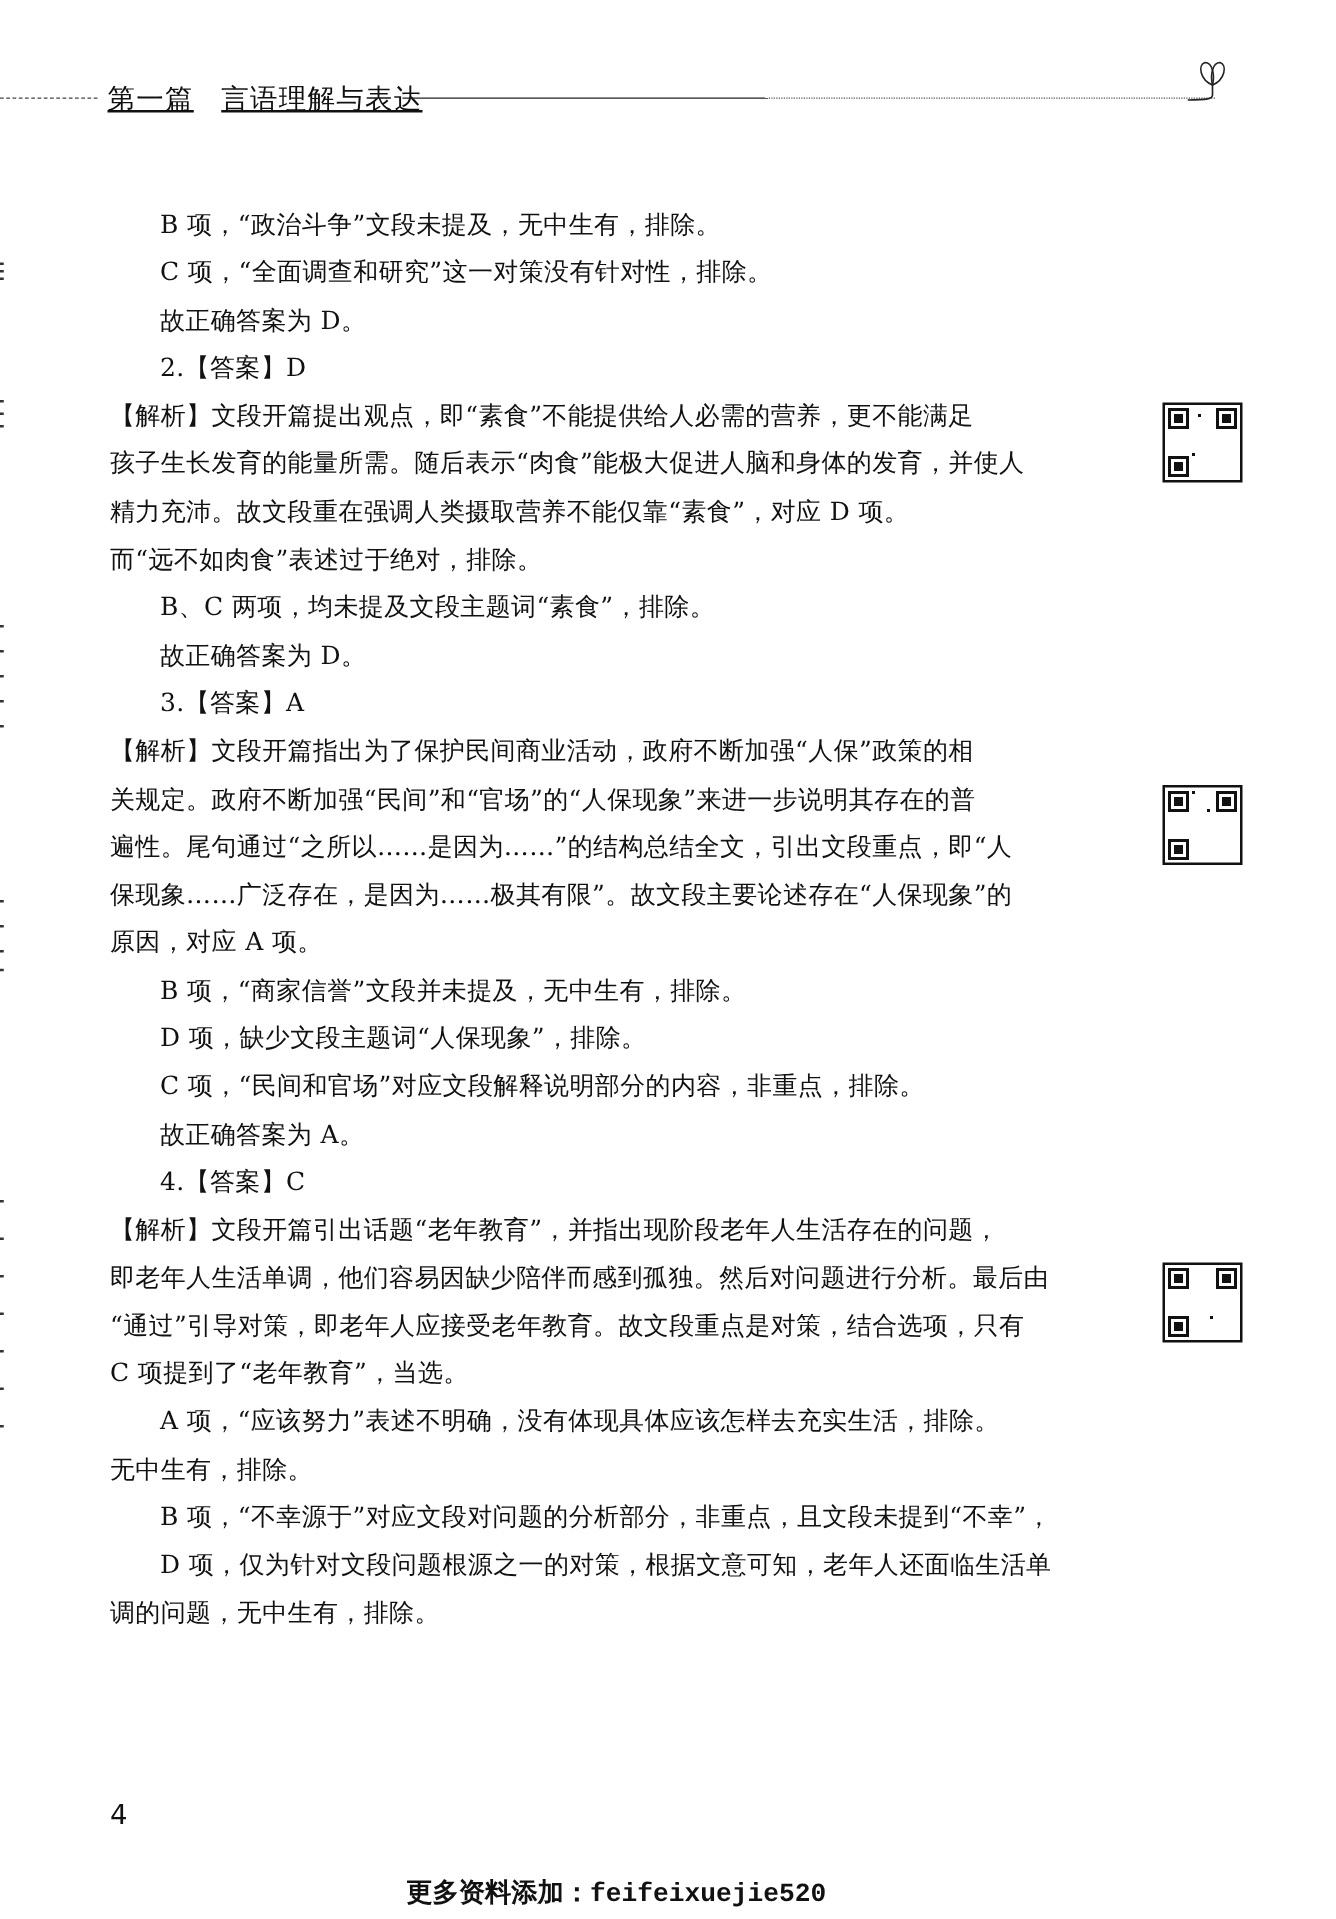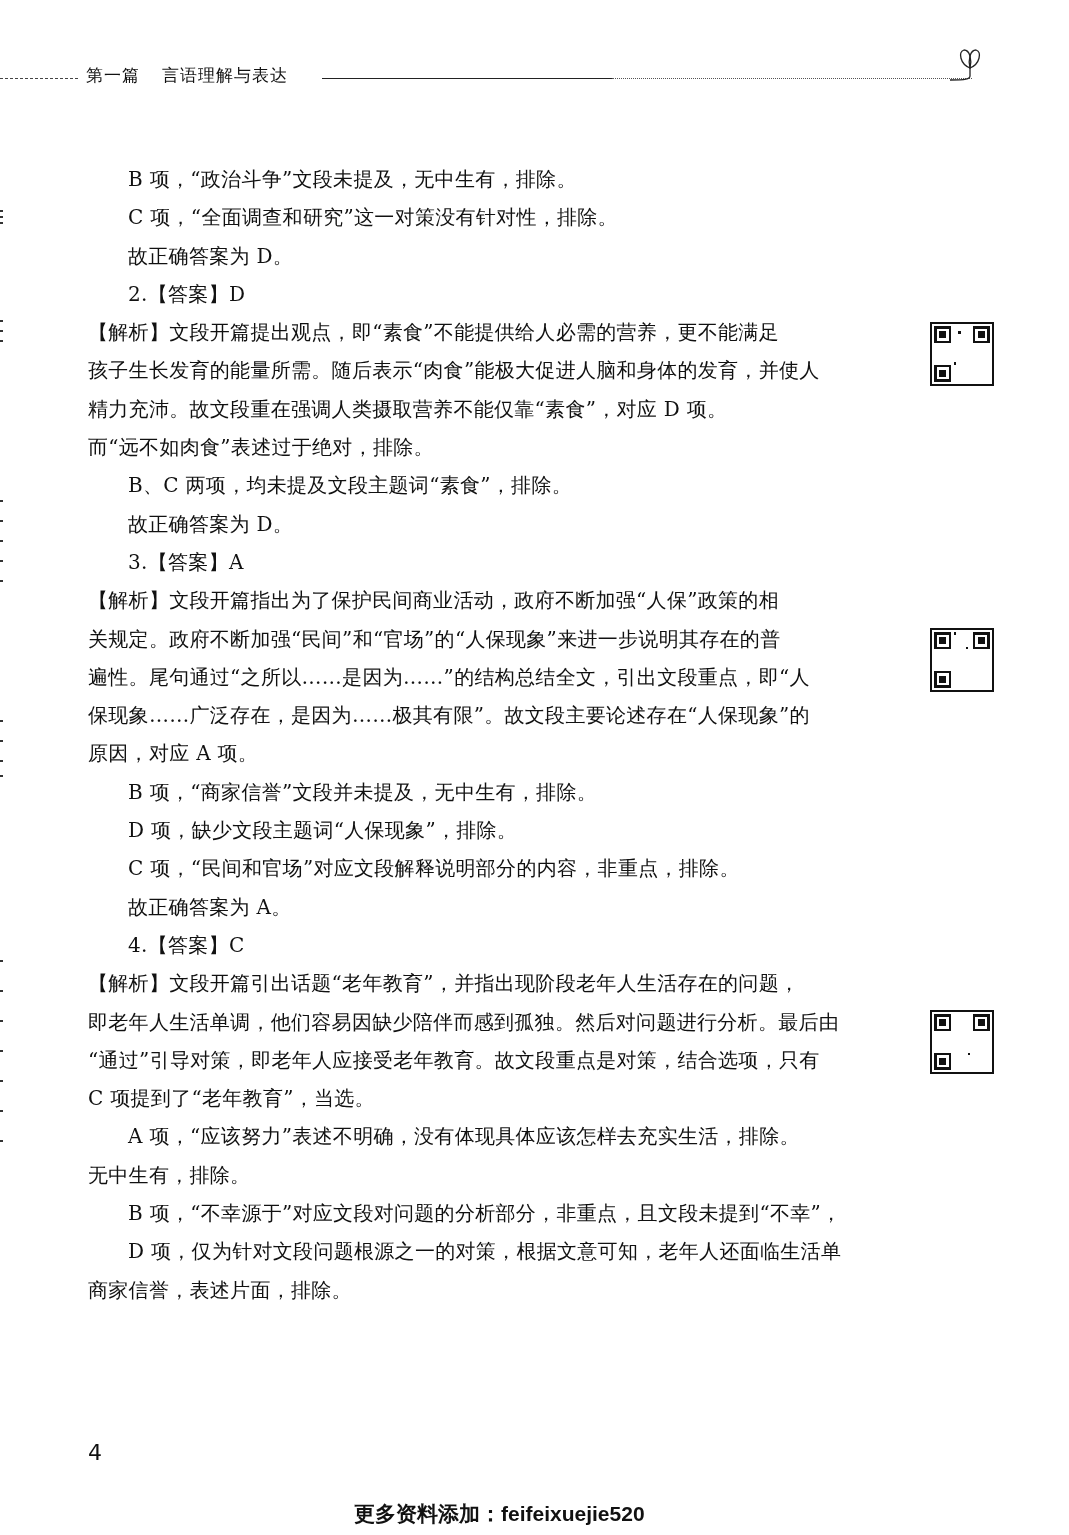--- a/index.html
+++ b/index.html
@@ -8,22 +8,22 @@
     font-family: "DejaVu Serif", "Liberation Serif", serif;
     color: #111111;
   }
   .header {
     position: absolute; left: 0; top: 58px; width: 1069px; height: 40px;
   }
   .header .dash-left {
     position: absolute; left: 0; top: 20px; width: 78px; border-top: 1px dashed #444;
   }
   .header .title {
-    position: absolute; left: 86px; top: 6px; font-size: 17px; letter-spacing: 1px;
-    font-family: "DejaVu Sans", "Liberation Sans", sans-serif; color: #111;
+    position: absolute; left: 86px; top: 6px; font-size: 22px; letter-spacing: 1px;
+    font-family: "DejaVu Sans", "Liberation Sans", sans-serif; color: #111; text-decoration: underline;
   }
   .header .title .gap { display: inline-block; width: 22px; }
   .header .line-right {
     position: absolute; left: 322px; top: 20px; width: 290px; border-top: 1.5px solid #222;
   }
   .header .line-right2 {
     position: absolute; left: 612px; top: 20px; width: 360px; border-top: 1px dotted #555;
   }
   .sprout { position: absolute; left: 950px; top: -12px; width: 40px; height: 36px; }
 
@@ -41,21 +41,21 @@
     box-sizing: border-box; background: #fff;
   }
   .qr svg { width: 100%; height: 100%; display: block; }
 
   .page-number {
     position: absolute; left: 88px; top: 1440px; font-size: 22px;
     font-family: "DejaVu Sans", "Liberation Sans", sans-serif;
   }
   .watermark {
     position: absolute; left: 325px; top: 1500px; font-size: 21px; font-weight: bold;
-    font-family: Liberation Sans, sans-serif; color: #111; margin-left: 29px;
+    font-family: Liberation Mono, monospace; color: #111;
   }
 </style>
 </head>
 <body>
 
 <div class="header">
   <div class="dash-left"></div>
   <div class="title">
     <span>第一篇</span><span class="gap"></span><span>言语理解与表达</span>
   </div>
@@ -116,21 +116,21 @@
     <div class="line indent">故正确答案为 A。</div>
     <div class="line indent">4.【答案】C</div>
     <div class="line">【解析】文段开篇引出话题“老年教育”，并指出现阶段老年人生活存在的问题，</div>
     <div class="line">即老年人生活单调，他们容易因缺少陪伴而感到孤独。然后对问题进行分析。最后由</div>
     <div class="line">“通过”引导对策，即老年人应接受老年教育。故文段重点是对策，结合选项，只有</div>
     <div class="line">C 项提到了“老年教育”，当选。</div>
     <div class="line indent">A 项，“应该努力”表述不明确，没有体现具体应该怎样去充实生活，排除。</div>
     <div class="line">无中生有，排除。</div>
     <div class="line indent">B 项，“不幸源于”对应文段对问题的分析部分，非重点，且文段未提到“不幸”，</div>
     <div class="line indent">D 项，仅为针对文段问题根源之一的对策，根据文意可知，老年人还面临生活单</div>
-    <div class="line">商家信誉，表述片面，排除。</div>
+    <div class="line">调的问题，无中生有，排除。</div>
   </div>
 
 <div id="qr-container">
     <div class="qr" style="top: 322px;">
       <svg viewBox="0 0 25 25" shape-rendering="crispEdges">
         <rect x="1" y="1" width="7" height="7" fill="#111"></rect>
         <rect x="2" y="2" width="5" height="5" fill="#fff"></rect>
         <rect x="3" y="3" width="3" height="3" fill="#111"></rect>
         <rect x="17" y="1" width="7" height="7" fill="#111"></rect>
         <rect x="18" y="2" width="5" height="5" fill="#fff"></rect>

